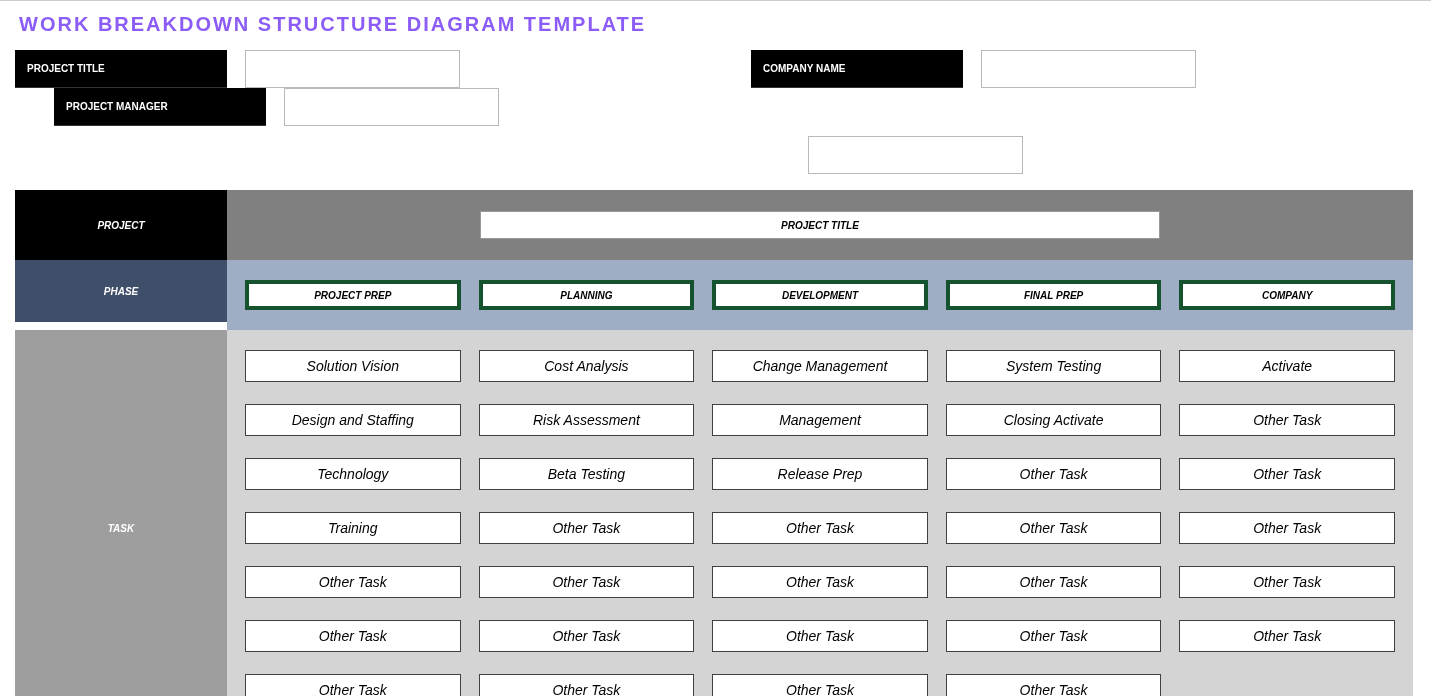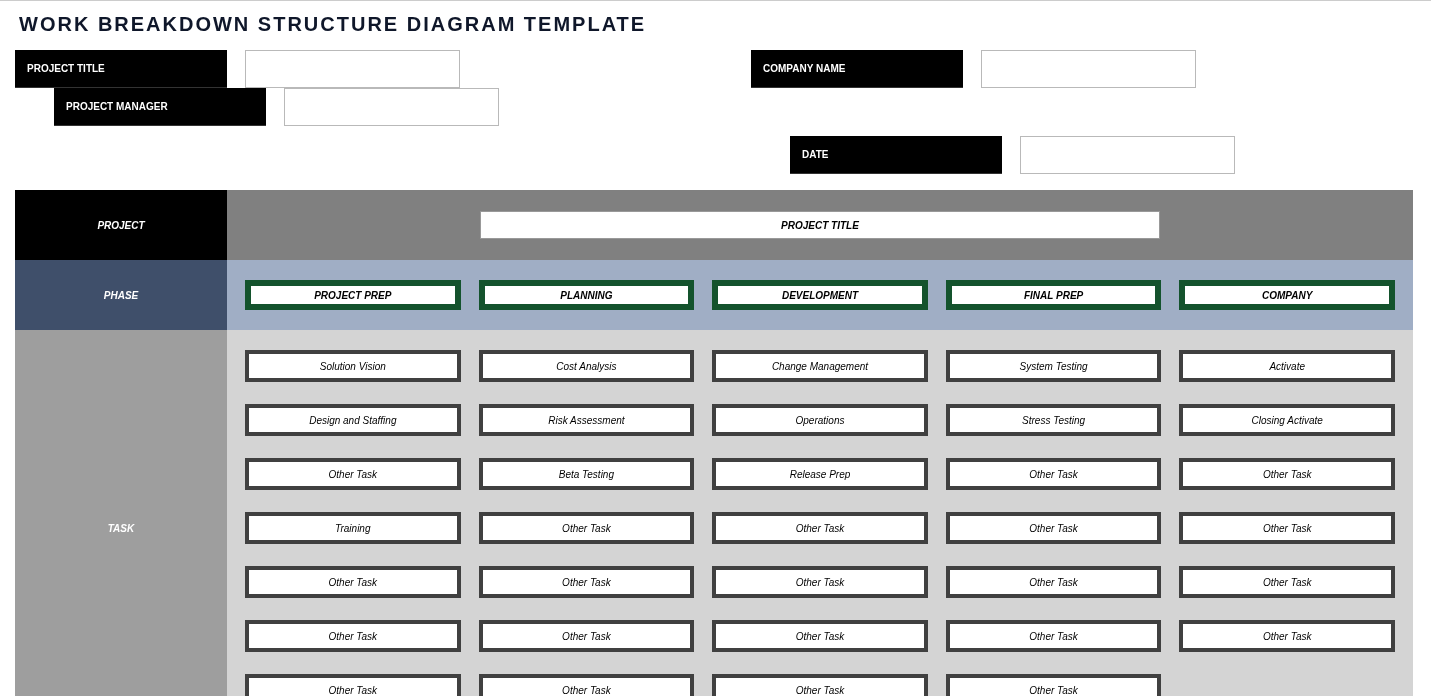--- a/index.html
+++ b/index.html
@@ -12,21 +12,21 @@
   }
   .page {
     width: 1431px;
     padding: 8px 15px 15px 15px;
     border-top: 1px solid #ccc;
   }
   .title {
     font-size: 20px;
     font-weight: bold;
     letter-spacing: 2px;
-    color: #0f172a;
+    color: #8b5cf6;
     margin: 4px 0 14px 4px;
   }
   .header-label {
     width: 212px;
     background: #000000;
     color: #ffffff;
     font-size: 10px;
     font-weight: bold;
     padding: 10px 12px;
     display: flex;
@@ -87,31 +87,31 @@
     height: 28px;
     background: #ffffff;
     border: 1px solid #999;
     display: flex;
     align-items: center;
     justify-content: center;
     font-size: 10px;
     font-weight: bold;
   }
 
-  .row-phase .wbs-sidebar { background: #3f4f6a; height: 70px; }
+  .row-phase .wbs-sidebar { background: #3f4f6a; height: 62px; }
   .row-phase .wbs-body { background: #a0aec5; height: 70px; }
   .phase-grid {
     display: grid;
     grid-template-columns: repeat(5, 1fr);
     gap: 18px;
     width: 100%;
   }
   .phase-box {
     background: #ffffff;
-    border: 6px solid #14532d;
+    border: 4px solid #14532d;
     height: 30px;
     display: flex;
     align-items: center;
     justify-content: center;
     font-size: 10px;
     font-weight: bold;
   }
 
   .row-task .wbs-sidebar { background: #9e9e9e; }
   .row-task .wbs-body {
@@ -120,26 +120,26 @@
     display: block;
   }
   .task-grid {
     display: grid;
     grid-template-columns: repeat(5, 1fr);
     gap: 22px 18px;
     width: 100%;
   }
   .task-box {
     background: #ffffff;
-    border: 4px solid #404040;
+    border: 1px solid #404040;
     height: 32px;
     display: flex;
     align-items: center;
     justify-content: center;
-    font-size: 10px;
+    font-size: 14px;
   }
 </style>
 </head>
 <body>
 
 <div class="page">
   <div class="title">WORK BREAKDOWN STRUCTURE DIAGRAM TEMPLATE</div>
 
   <div class="header-cols">
     <div class="header-col">
@@ -151,21 +151,20 @@
         <div class="header-label">PROJECT MANAGER</div>
         <div class="header-input"></div>
       </div>
     </div>
     <div class="header-col header-col2">
       <div class="header-group">
         <div class="header-label">COMPANY NAME</div>
         <div class="header-input"></div>
       </div>
       <div class="header-group">
-        <div class="header-label">DATE</div>
         <div class="header-input"></div>
       </div>
     </div>
   </div>
 
   <div class="wbs">
     <div class="wbs-row row-project">
       <div class="wbs-sidebar">PROJECT</div>
       <div class="wbs-body">
         <div class="project-title-box">PROJECT TITLE</div>
@@ -190,25 +189,25 @@
       <div class="wbs-body">
         <div class="task-grid">
           <div class="task-box">Solution Vision</div>
           <div class="task-box">Cost Analysis</div>
           <div class="task-box">Change Management</div>
           <div class="task-box">System Testing</div>
           <div class="task-box">Activate</div>
 
           <div class="task-box">Design and Staffing</div>
           <div class="task-box">Risk Assessment</div>
-          <div class="task-box">Operations</div>
-          <div class="task-box">Stress Testing</div>
+          <div class="task-box">Management</div>
           <div class="task-box">Closing Activate</div>
 
           <div class="task-box">Other Task</div>
+          <div class="task-box">Technology</div>
           <div class="task-box">Beta Testing</div>
           <div class="task-box">Release Prep</div>
           <div class="task-box">Other Task</div>
 
           <div class="task-box">Other Task</div>
           <div class="task-box">Training</div>
           <div class="task-box">Other Task</div>
           <div class="task-box">Other Task</div>
           <div class="task-box">Other Task</div>
 

